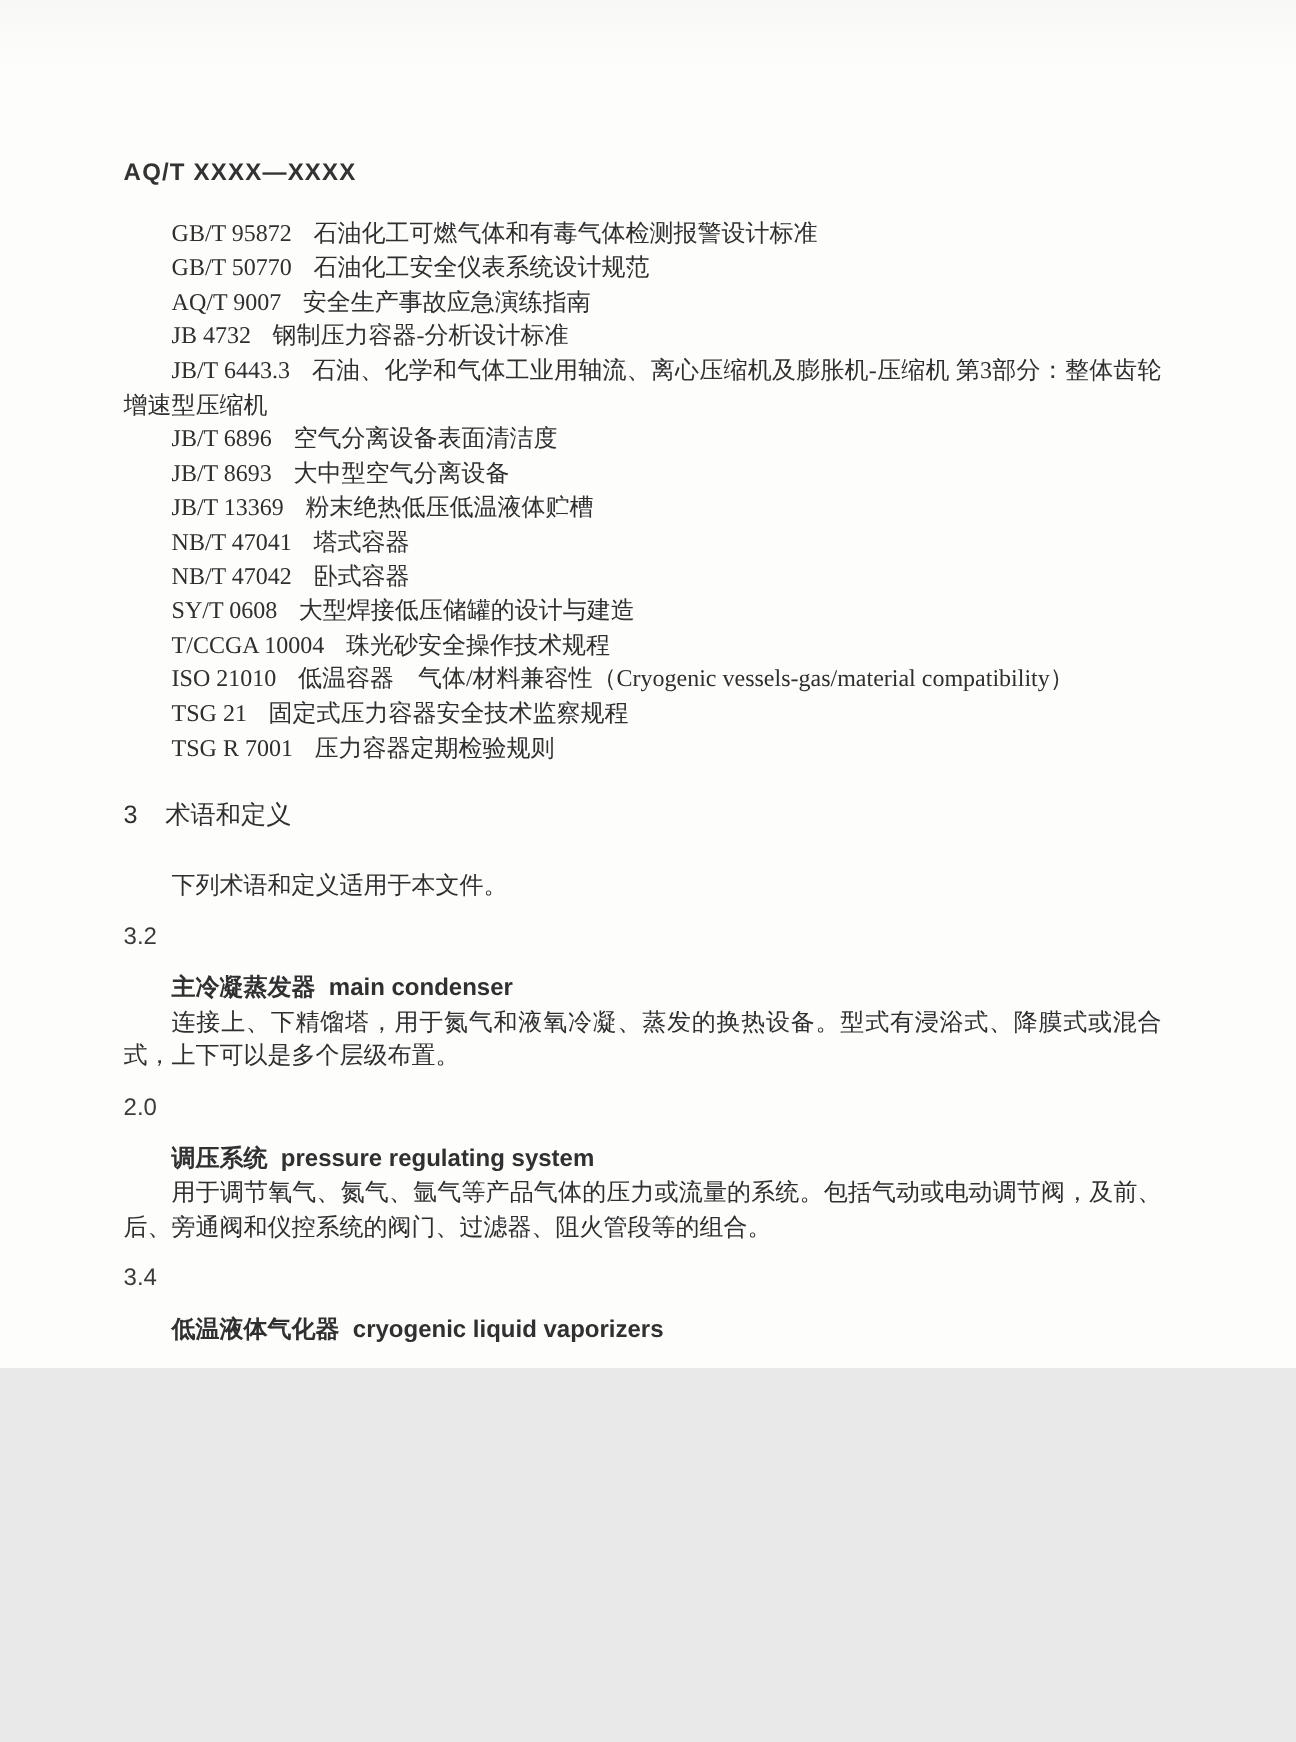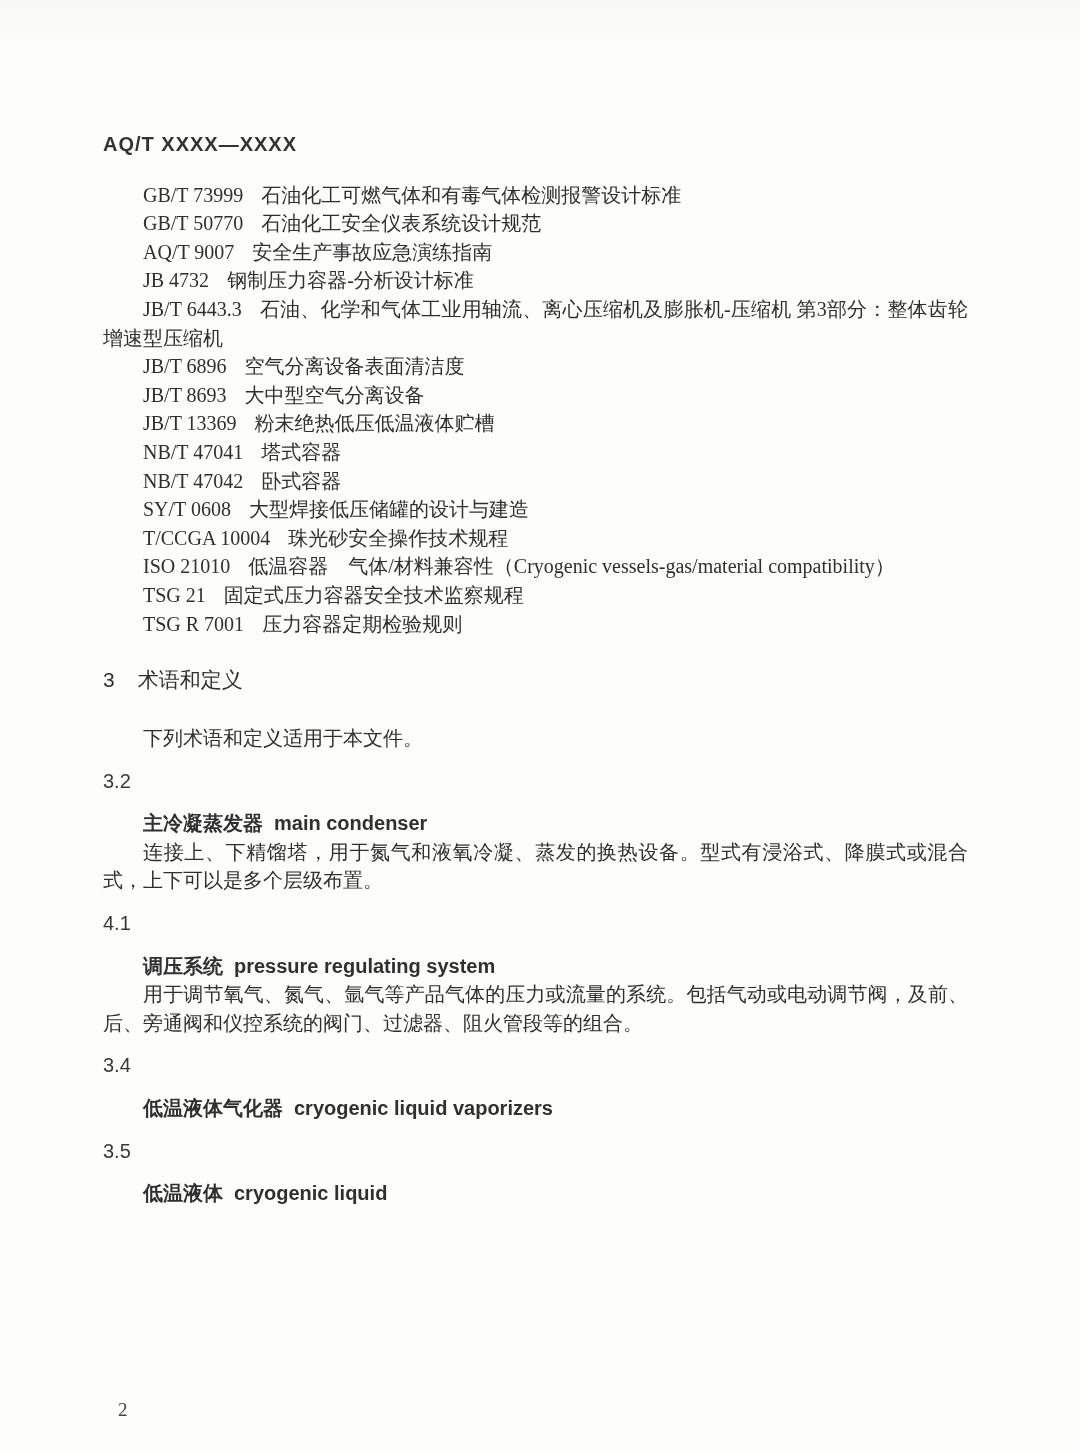--- a/index.html
+++ b/index.html
@@ -3,21 +3,21 @@
 <meta charset="utf-8">
 <style>
   html, body {
     margin: 0;
     padding: 0;
     background: #e9e9e9;
   }
   .page {
     position: relative;
     width: 1080px;
-    height: 1452px;
+    height: 1140px;
     margin: 0 auto;
     background: linear-gradient(180deg, #f8f8f7 0px, #fdfdfc 60px, #fdfdfc 100%);
     color: #2f2f2f;
     font-family: "Liberation Serif", "DejaVu Serif", serif;
     font-size: 20px;
     line-height: 28.6px;
     overflow: hidden;
     box-sizing: border-box;
   }
   .content {
@@ -88,21 +88,21 @@
 </style>
 </head>
 <body>
 
 <div class="page">
   <div class="content">
 
     <div class="doc-header">AQ/T XXXX—XXXX</div>
 
     <div class="refs">
-      <p><span class="ref-id">GB/T 73999</span><span>石油化工可燃气体和有毒气体检测报警设计标准</span></p>
+      <p><span class="ref-id">GB/T 95872</span><span>石油化工可燃气体和有毒气体检测报警设计标准</span></p>
       <p><span class="ref-id">GB/T 50770</span><span>石油化工安全仪表系统设计规范</span></p>
       <p><span class="ref-id">AQ/T 9007</span><span>安全生产事故应急演练指南</span></p>
       <p><span class="ref-id">JB 4732</span><span>钢制压力容器-分析设计标准</span></p>
       <p><span class="ref-id">JB/T 6443.3</span><span>石油、化学和气体工业用轴流、离心压缩机及膨胀机-压缩机 第3部分：整体齿轮增速型压缩机</span></p>
       <p><span class="ref-id">JB/T 6896</span><span>空气分离设备表面清洁度</span></p>
       <p><span class="ref-id">JB/T 8693</span><span>大中型空气分离设备</span></p>
       <p><span class="ref-id">JB/T 13369</span><span>粉末绝热低压低温液体贮槽</span></p>
       <p><span class="ref-id">NB/T 47041</span><span>塔式容器</span></p>
       <p><span class="ref-id">NB/T 47042</span><span>卧式容器</span></p>
       <p><span class="ref-id">SY/T 0608</span><span>大型焊接低压储罐的设计与建造</span></p>
@@ -119,21 +119,21 @@
     <p class="intro">下列术语和定义适用于本文件。</p>
 
 
     <div class="term-block">
       <p class="term-num">3.2</p>
       <p class="term-line"><span class="term-zh">主冷凝蒸发器</span><span class="term-en">main condenser</span></p>
       <p class="term-def">连接上、下精馏塔，用于氮气和液氧冷凝、蒸发的换热设备。型式有浸浴式、降膜式或混合式，上下可以是多个层级布置。</p>
     </div>
 
     <div class="term-block">
-      <p class="term-num">4.1</p>
+      <p class="term-num">2.0</p>
       <p class="term-line"><span class="term-zh">调压系统</span><span class="term-en">pressure regulating system</span></p>
       <p class="term-def">用于调节氧气、氮气、氩气等产品气体的压力或流量的系统。包括气动或电动调节阀，及前、后、旁通阀和仪控系统的阀门、过滤器、阻火管段等的组合。</p>
     </div>
 
     <div class="term-block">
       <p class="term-num">3.4</p>
       <p class="term-line"><span class="term-zh">低温液体气化器</span><span class="term-en">cryogenic liquid vaporizers</span></p>
     </div>
 
     <div class="term-block">

